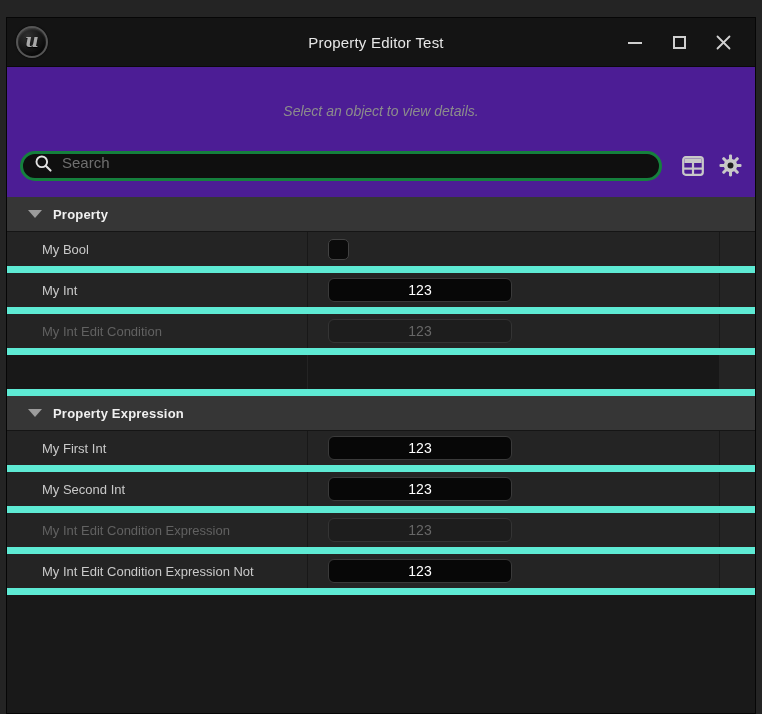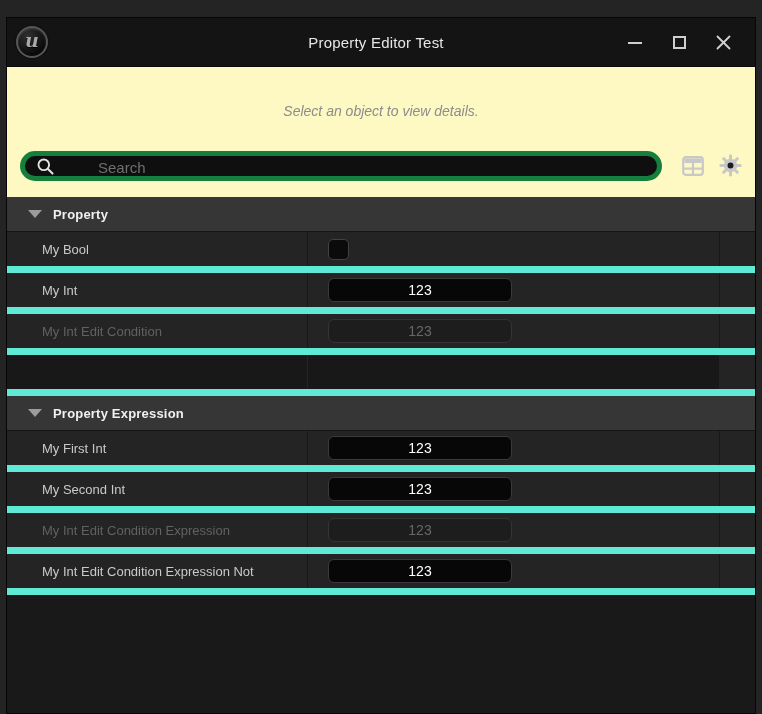--- a/index.html
+++ b/index.html
@@ -42,35 +42,35 @@
     display: flex; align-items: center;
   }
   .ctrl-btn {
     width: 44px; height: 49px; display: flex; align-items: center; justify-content: center;
     cursor: pointer;
   }
   .glyph-min { width: 14px; height: 2px; background: #cfcfcf; }
   .glyph-max { width: 13px; height: 13px; border: 2px solid #cfcfcf; }
 
   
-  .content { flex: 1; display: flex; flex-direction: column; background: #fef9c3; min-height: 0; }
+  .content { flex: 1; display: flex; flex-direction: column; background: #4c1d95; min-height: 0; }
 
   .hint {
     margin-top: 36px; height: 20px; text-align: center;
     color: #8c8c8c; font-style: italic; font-size: 14px; flex: 0 0 auto;
   }
 
   .search-row {
     margin-top: 27px; height: 31px; flex: 0 0 auto;
     display: flex; align-items: center; padding: 0 10px 0 13px;
   }
   .search-box {
     flex: 1; height: 30px; border-radius: 15px;
-    background: #0f0f0f; border: 5px solid #15803d;
-    display: flex; align-items: flex-end; padding: 0 12px 0 11px; gap: 34px;
+    background: #0f0f0f; border: 3px solid #15803d;
+    display: flex; align-items: flex-start; padding: 0 12px 0 11px;
   }
   .search-box input {
     flex: 1; background: transparent; border: none; outline: none;
     color: #dddddd; font-size: 15px; margin-left: 9px;
     font-family: "Liberation Sans", sans-serif;
   }
   .search-box input::placeholder { color: #6f6f6f; }
   .icon-btn { display: flex; align-items: center; justify-content: center; cursor: pointer; }
   .icon-table { margin-left: 20px; }
   .icon-gear { margin-left: 15px; margin-right: 3px; }

